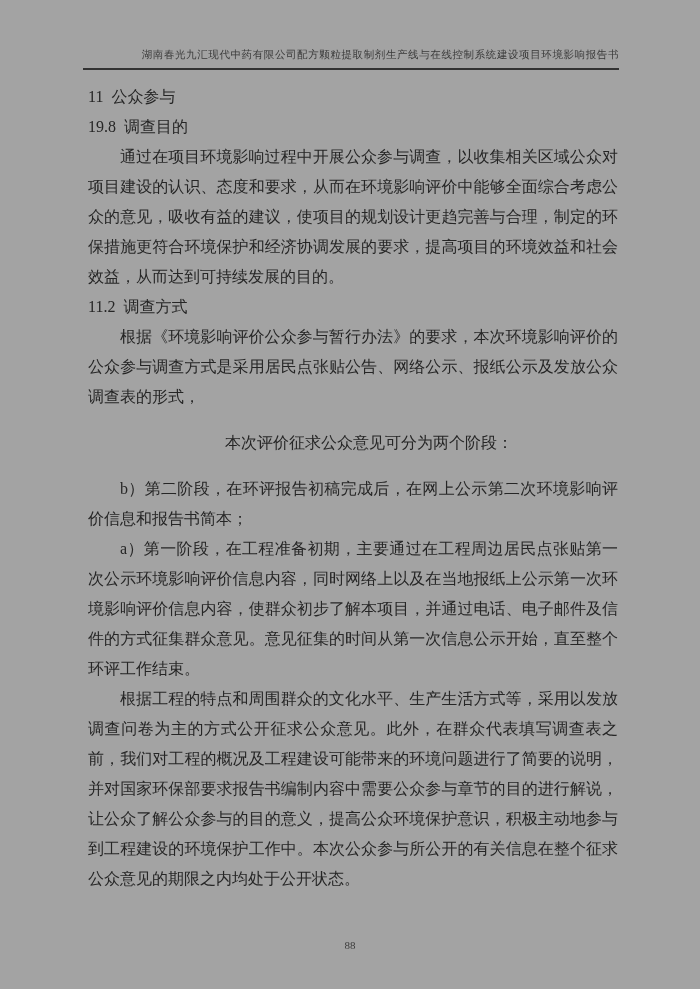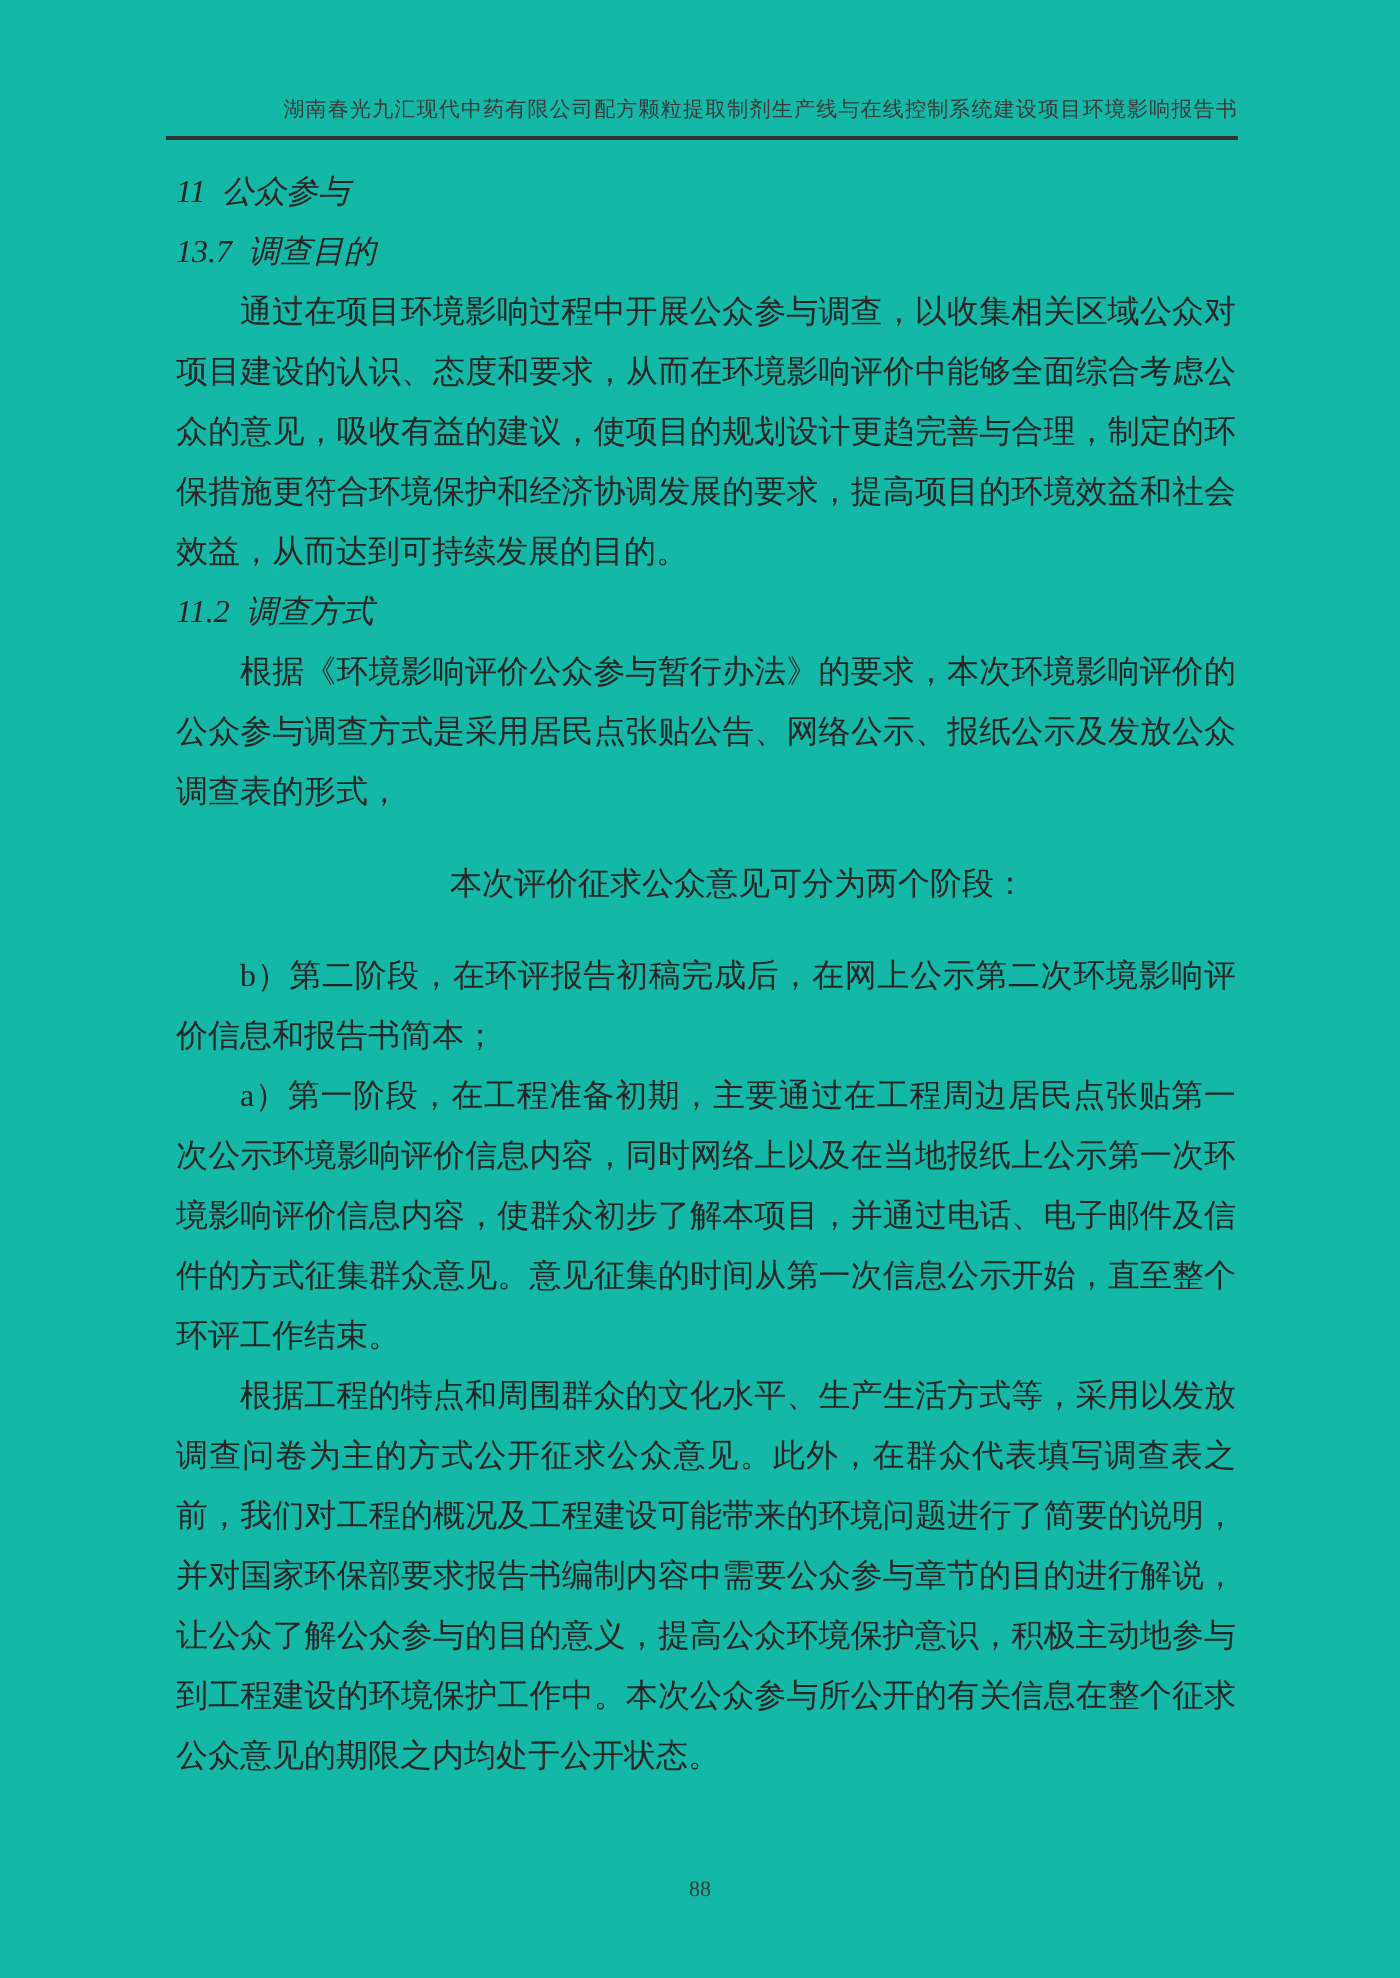--- a/index.html
+++ b/index.html
@@ -4,21 +4,21 @@
 <style>
   html, body { margin: 0; padding: 0; }
   body {
     width: 700px; height: 989px;
     background: #f6f6f6;
     font-family: "Liberation Serif", "DejaVu Serif", serif;
   }
   .page {
     position: relative;
     width: 700px; height: 989px;
-    background: #14b8a6;
+    background: #a3a3a3;
     color: #2e2e2e;
     overflow: hidden;
   }
   .page-header {
     position: absolute;
     top: 48px; left: 83px; width: 536px;
     text-align: right;
     font-size: 10.5px;
     letter-spacing: 0.6px;
     color: #3a3a3a;
@@ -33,21 +33,20 @@
     line-height: 30px;
     color: #262626;
   }
   .content .h1, .content .h2 {
     margin: 0;
     font-size: 16px;
     font-weight: normal;
     line-height: 30px;
     white-space: pre-wrap;
     text-align: left;
-    font-style: italic;
   }
   .content .para {
     margin: 0;
     text-indent: 2em;
     text-align: justify;
     line-height: 30px;
   }
   .content .para-plain {
     margin: 16px;
     text-indent: 2em;
@@ -66,21 +65,21 @@
 <body>
 
 <div class="page">
 
   <div class="page-header">
     <span>湖南春光九汇现代中药有限公司配方颗粒提取制剂生产线与在线控制系统建设项目环境影响报告书</span>
   </div>
 
   <div class="content">
     <h1 class="h1">11  公众参与</h1>
-    <h2 class="h2">13.7  调查目的</h2>
+    <h2 class="h2">19.8  调查目的</h2>
     <p class="para">通过在项目环境影响过程中开展公众参与调查，以收集相关区域公众对项目建设的认识、态度和要求，从而在环境影响评价中能够全面综合考虑公众的意见，吸收有益的建议，使项目的规划设计更趋完善与合理，制定的环保措施更符合环境保护和经济协调发展的要求，提高项目的环境效益和社会效益，从而达到可持续发展的目的。</p>
     <h2 class="h2">11.2  调查方式</h2>
     <p class="para">根据《环境影响评价公众参与暂行办法》的要求，本次环境影响评价的公众参与调查方式是采用居民点张贴公告、网络公示、报纸公示及发放公众调查表的形式，</p>
     <p class="para-plain">本次评价征求公众意见可分为两个阶段：</p>
     <p class="para">b）第二阶段，在环评报告初稿完成后，在网上公示第二次环境影响评价信息和报告书简本；</p>
     <p class="para">a）第一阶段，在工程准备初期，主要通过在工程周边居民点张贴第一次公示环境影响评价信息内容，同时网络上以及在当地报纸上公示第一次环境影响评价信息内容，使群众初步了解本项目，并通过电话、电子邮件及信件的方式征集群众意见。意见征集的时间从第一次信息公示开始，直至整个环评工作结束。</p>
     <p class="para">根据工程的特点和周围群众的文化水平、生产生活方式等，采用以发放调查问卷为主的方式公开征求公众意见。此外，在群众代表填写调查表之前，我们对工程的概况及工程建设可能带来的环境问题进行了简要的说明，并对国家环保部要求报告书编制内容中需要公众参与章节的目的进行解说，让公众了解公众参与的目的意义，提高公众环境保护意识，积极主动地参与到工程建设的环境保护工作中。本次公众参与所公开的有关信息在整个征求公众意见的期限之内均处于公开状态。</p>
 
   </div>
 

